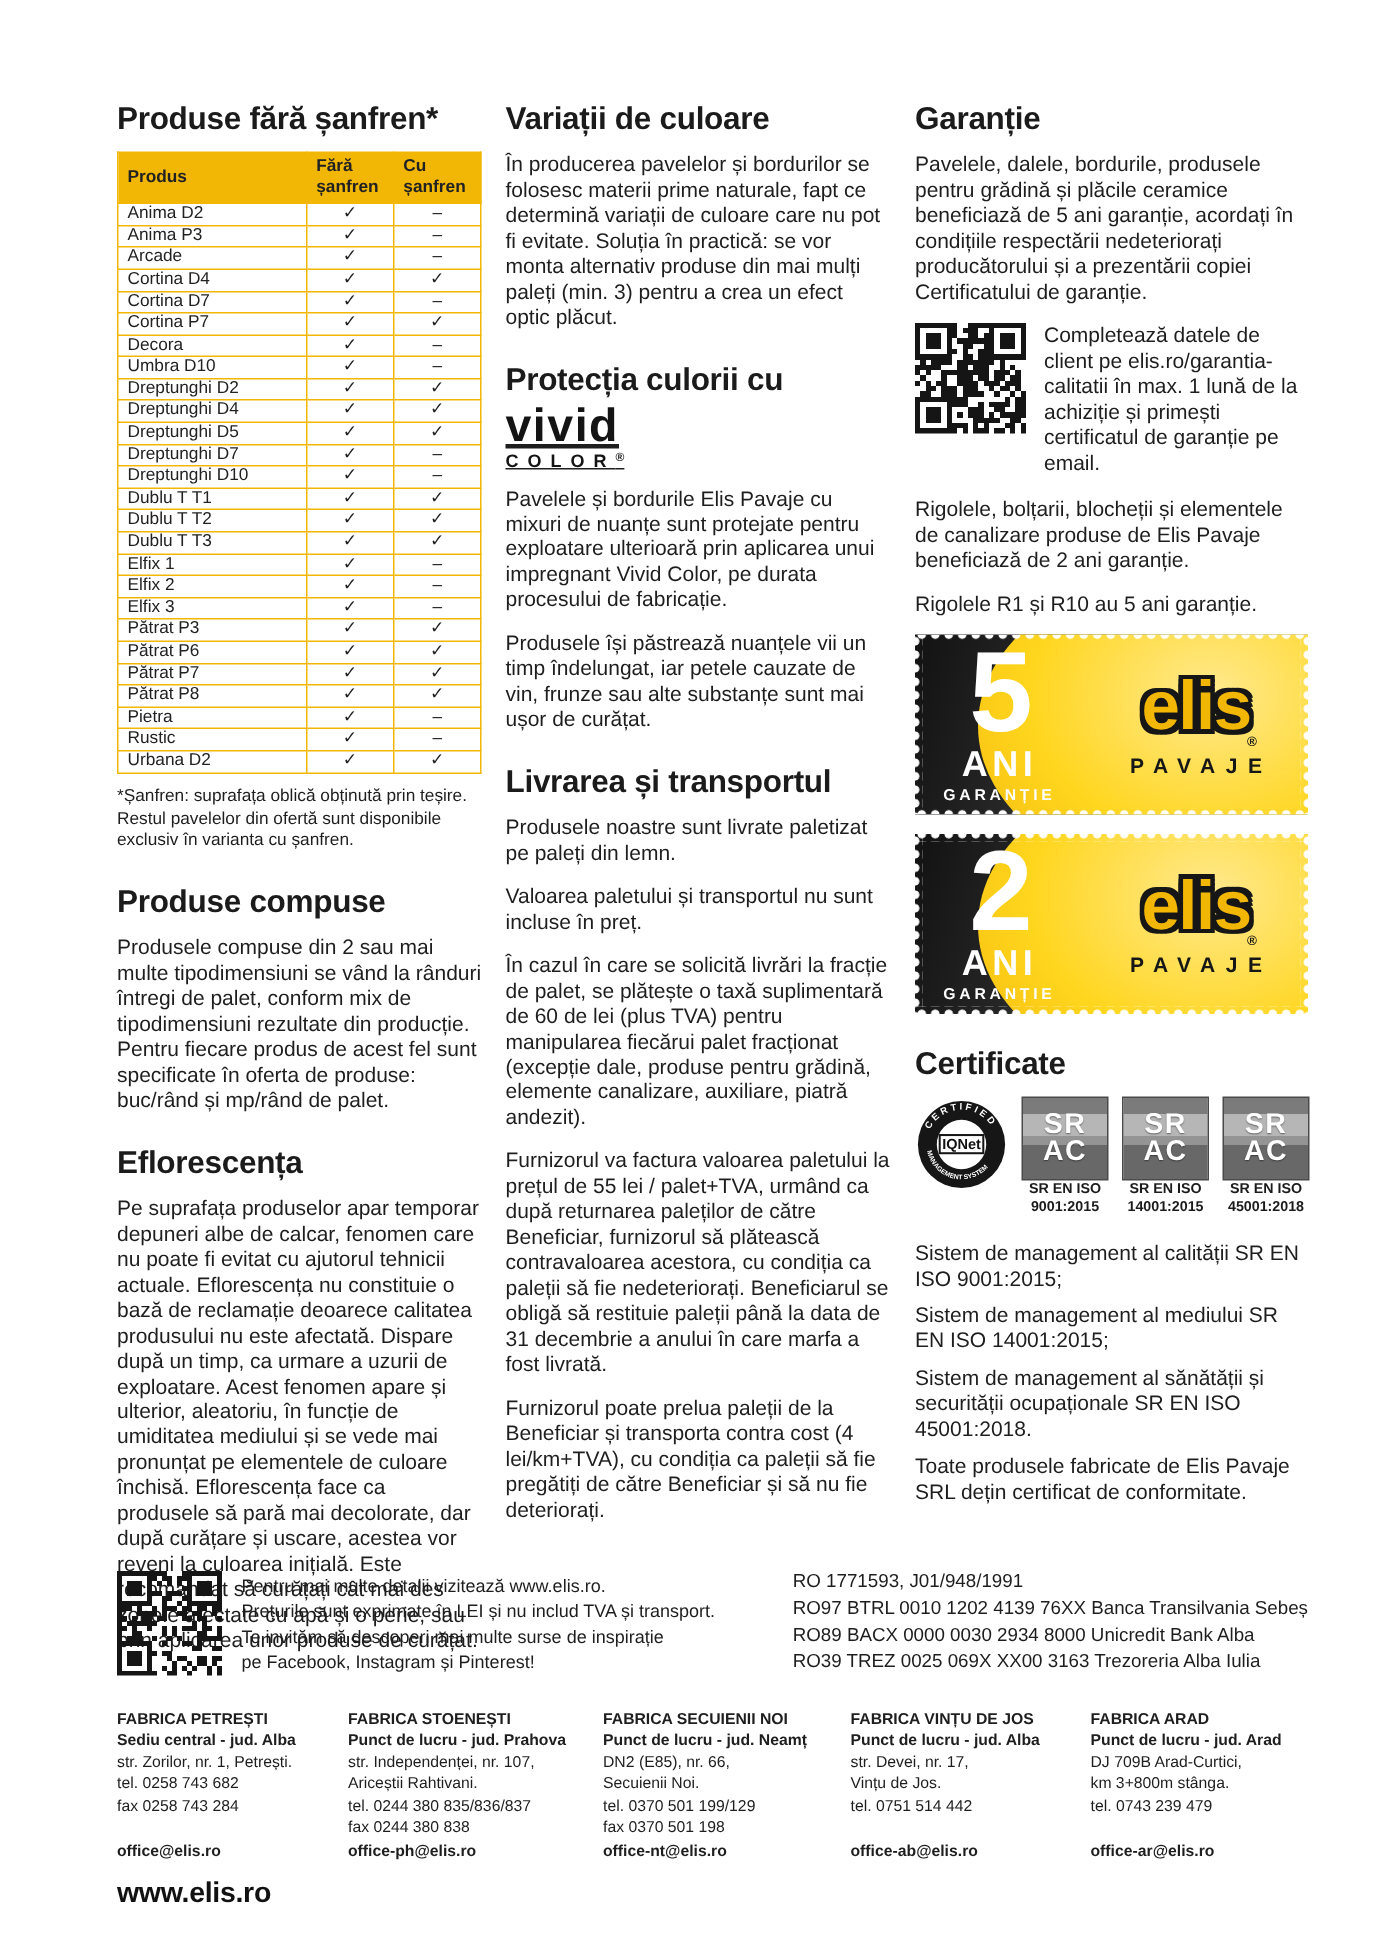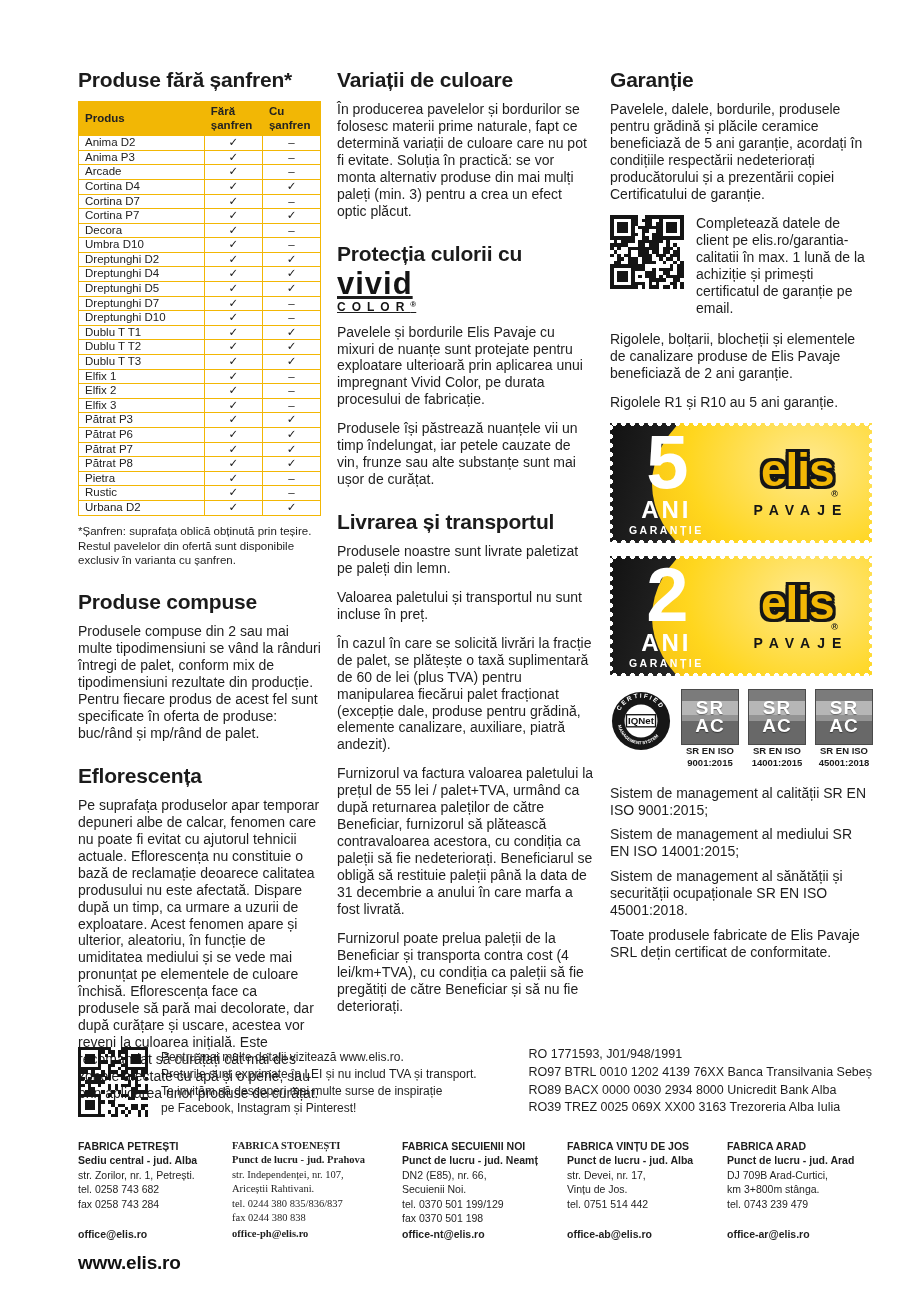--- a/index.html
+++ b/index.html
@@ -78,21 +78,21 @@
   
   .footer{position:absolute;left:78px;right:48px;top:1046px;}
   .footer-top{display:flex;align-items:flex-end;}
   .fqr{width:70px;height:70px;flex:none;}
   .fqr svg{width:100%;height:100%;display:block;}
   .finfo{margin-left:13px;font-size:12px;line-height:1.42;}
   .freg{margin-left:auto;font-size:12.5px;line-height:1.42;max-width:400px;}
   .factories{display:flex;margin-top:22px;}
   .factory{font-size:10.5px;line-height:1.38;flex:none;}
   .factory:nth-child(1){width:154px;}
-  .factory:nth-child(2){width:170px;font-family:Liberation Serif, serif;}
+  .factory:nth-child(2){width:170px;}
   .factory:nth-child(3){width:165px;}
   .factory:nth-child(4){width:160px;}
   .factory:nth-child(5){width:140px;}
   .fname,.frole{font-weight:700;}
   .flines{min-height:59px;}
   .femail{font-weight:700;}
   .fweb{font-size:19px;font-weight:800;margin-top:9px;letter-spacing:-0.2px;color:#111;}
 </style>
 </head>
 <body>
@@ -587,20 +587,21 @@
           <div class="elis-word">elis</div>
           <div class="elis-reg">®</div>
           <div class="elis-sub">PAVAJE</div>
         </div>
         <div class="perf pt"></div>
         <div class="perf pb"></div>
         <div class="perf pl"></div>
         <div class="perf pr"></div>
       </div>
 
+      <h2>Certificate</h2>
       <div class="certs">
         <svg class="iqnet" viewBox="0 0 64 64">
           <circle cx="32" cy="32" r="30" fill="#161616"></circle>
           <circle cx="32" cy="32" r="17" fill="#ffffff"></circle>
           <defs>
             <path id="arcTop" d="M 8 32 A 24 24 0 0 1 56 32"></path>
             <path id="arcBot" d="M 8 32 A 24 24 0 0 0 56 32"></path>
           </defs>
           <text font-size="6.5" fill="#ffffff" font-weight="bold" letter-spacing="2"><textPath href="#arcTop" startOffset="14%">CERTIFIED</textPath></text>
           <text font-size="4.6" fill="#ffffff" font-weight="bold"><textPath href="#arcBot" startOffset="6%">MANAGEMENT SYSTEM</textPath></text>

